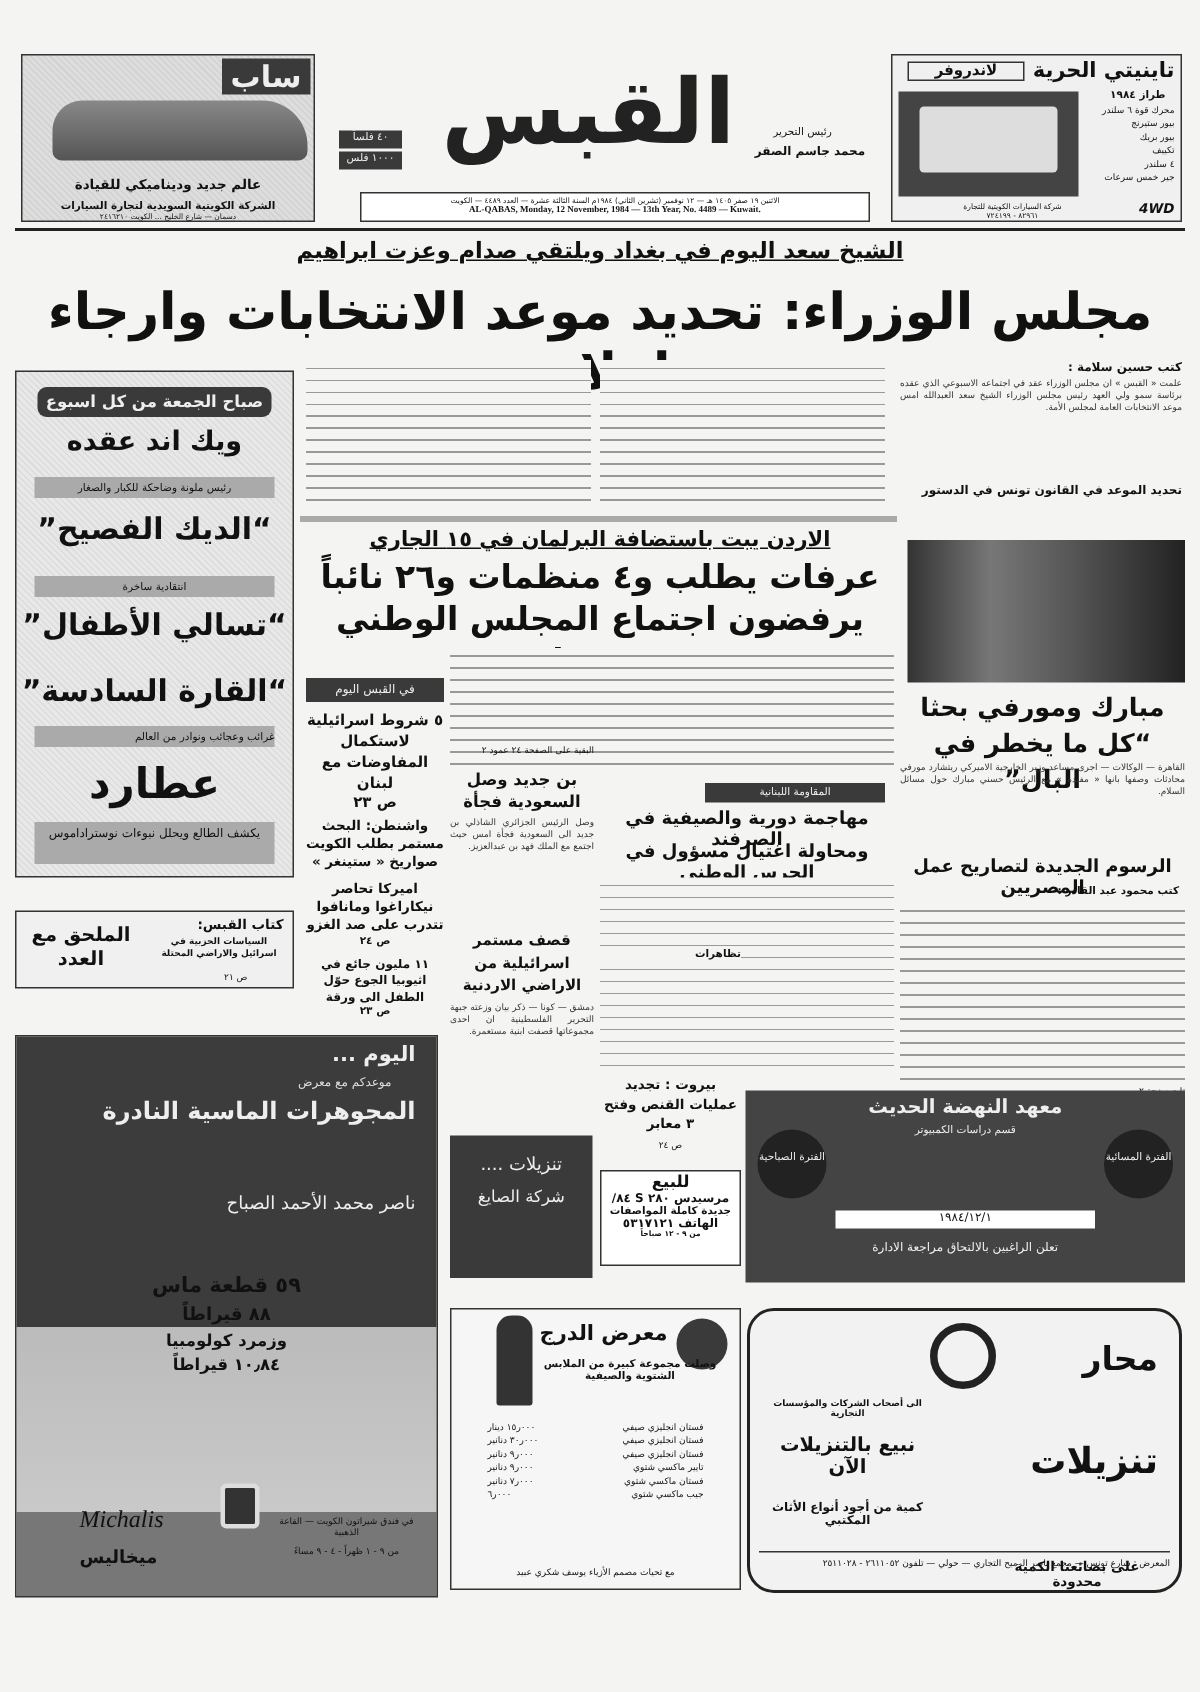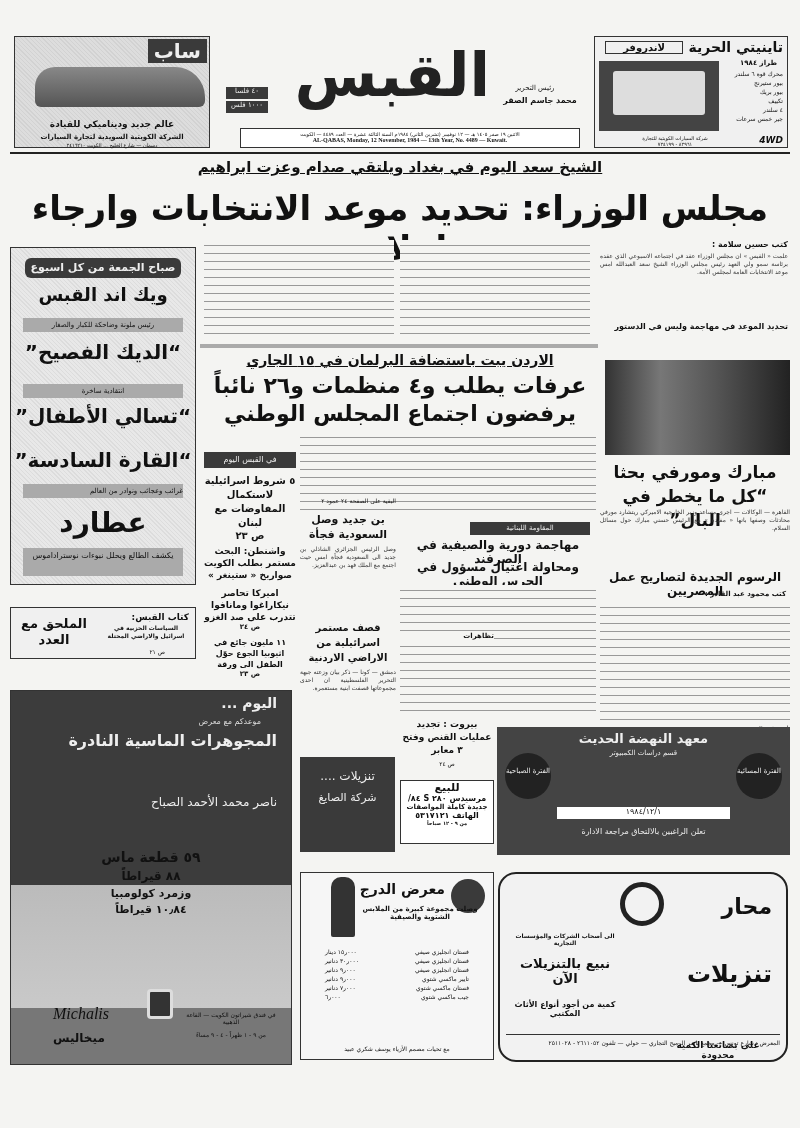--- a/index.html
+++ b/index.html
@@ -56,41 +56,41 @@
   <div class="abs" style="right:4px;top:98px;font-size:9px;font-weight:bold;font-style:italic;direction:ltr;">4WD</div>
 </div>
 
 <div class="abs rule" style="left:10px;top:152px;width:780px;"></div>
 
 <div class="abs hl" style="left:60px;top:158px;width:680px;font-size:15px;text-decoration:underline;">الشيخ سعد اليوم في بغداد ويلتقي صدام وعزت ابراهيم</div>
 <div class="abs hl" style="left:10px;top:188px;width:780px;font-size:34px;line-height:40px;">مجلس الوزراء: تحديد موعد الانتخابات وارجاء إعلانه</div>
 
 <div class="abs box grain" style="left:10px;top:247px;width:186px;height:338px;background-color:#e8e8e8;">
   <div class="abs dark" style="left:14px;right:14px;top:10px;height:20px;border-radius:6px;font-size:11px;font-weight:bold;text-align:center;line-height:20px;">صباح الجمعة من كل اسبوع</div>
-  <div class="abs hl" style="left:0;right:0;top:36px;font-size:18px;">ويك اند القبس</div>
+  <div class="abs hl" style="left:0;right:0;top:36px;font-size:18px;">ويك اند عقده</div>
   <div class="abs" style="left:12px;right:12px;top:70px;height:14px;background:#aaa;font-size:7px;text-align:center;line-height:14px;">رئيس ملونة وضاحكة للكبار والصغار</div>
   <div class="abs hl" style="left:0;right:0;top:92px;font-size:20px;">“الديك الفصيح”</div>
   <div class="abs" style="left:12px;right:12px;top:136px;height:14px;background:#aaa;font-size:7px;text-align:center;line-height:14px;">انتقادية ساخرة</div>
   <div class="abs hl" style="left:0;right:0;top:156px;font-size:20px;">“تسالي الأطفال”</div>
   <div class="abs hl" style="left:0;right:0;top:200px;font-size:20px;">“القارة السادسة”</div>
   <div class="abs" style="left:12px;right:12px;top:236px;height:14px;background:#aaa;font-size:7px;text-align:right;line-height:14px;">غرائب وعجائب ونوادر من العالم</div>
   <div class="abs" style="left:12px;right:12px;top:300px;height:28px;background:#aaa;font-size:8px;text-align:center;line-height:12px;padding-top:2px;">يكشف الطالع ويحلل نبوءات نوستراداموس</div>
   <div class="abs hl" style="left:0;right:0;top:258px;font-size:28px;">عطارد</div>
 </div>
 
 <div class="abs box" style="left:10px;top:607px;width:186px;height:52px;background:#f0f0f0;">
   <div class="abs hl" style="left:4px;top:8px;width:78px;font-size:13px;line-height:16px;">الملحق مع العدد</div>
   <div class="abs" style="right:6px;top:4px;font-size:9px;font-weight:bold;">كتاب القبس:</div>
   <div class="abs" style="right:6px;top:16px;width:86px;font-size:6px;font-weight:bold;text-align:center;line-height:8px;">السياسات الحزبية في اسرائيل والاراضي المحتلة</div>
   <div class="abs" style="right:30px;top:40px;font-size:6px;">ص ٢١</div>
 </div>
 
 <div class="abs" style="left:600px;top:240px;width:188px;font-size:8px;font-weight:bold;">كتب حسين سلامة :</div>
 <div class="abs txt" style="left:600px;top:252px;width:188px;height:64px;">علمت « القبس » ان مجلس الوزراء عقد في اجتماعه الاسبوعي الذي عقده برئاسة سمو ولي العهد رئيس مجلس الوزراء الشيخ سعد العبدالله امس موعد الانتخابات العامة لمجلس الأمة.</div>
-<div class="abs" style="left:600px;top:322px;width:188px;font-size:8px;font-weight:bold;">تحديد الموعد في مهاجمة وليس في الدستور</div>
+<div class="abs" style="left:600px;top:322px;width:188px;font-size:8px;font-weight:bold;">تحديد الموعد في القانون تونس في الدستور</div>
 <div class="abs txt" style="left:400px;top:240px;width:190px;height:100px;background:repeating-linear-gradient(#f4f4f2 0 5px,#999 5px 6px,#f4f4f2 6px 8px);"></div>
 <div class="abs txt" style="left:204px;top:240px;width:190px;height:100px;background:repeating-linear-gradient(#f4f4f2 0 5px,#999 5px 6px,#f4f4f2 6px 8px);"></div>
 
 <div class="abs" style="left:200px;top:344px;width:398px;height:4px;background:#aaa;"></div>
 
 <div class="abs hl" style="left:210px;top:352px;width:380px;font-size:14px;text-decoration:underline;">الاردن يبت باستضافة البرلمان في ١٥ الجاري</div>
 <div class="abs hl" style="left:204px;top:372px;width:392px;font-size:22px;line-height:28px;">عرفات يطلب و٤ منظمات و٢٦ نائباً يرفضون اجتماع المجلس الوطني في عمان</div>
 <div class="abs txt" style="left:300px;top:432px;width:296px;height:80px;background:repeating-linear-gradient(#f4f4f2 0 5px,#999 5px 6px,#f4f4f2 6px 8px);"></div>
 <div class="abs" style="left:300px;top:497px;width:96px;font-size:6px;">البقية على الصفحة ٢٤ عمود ٢</div>
 

